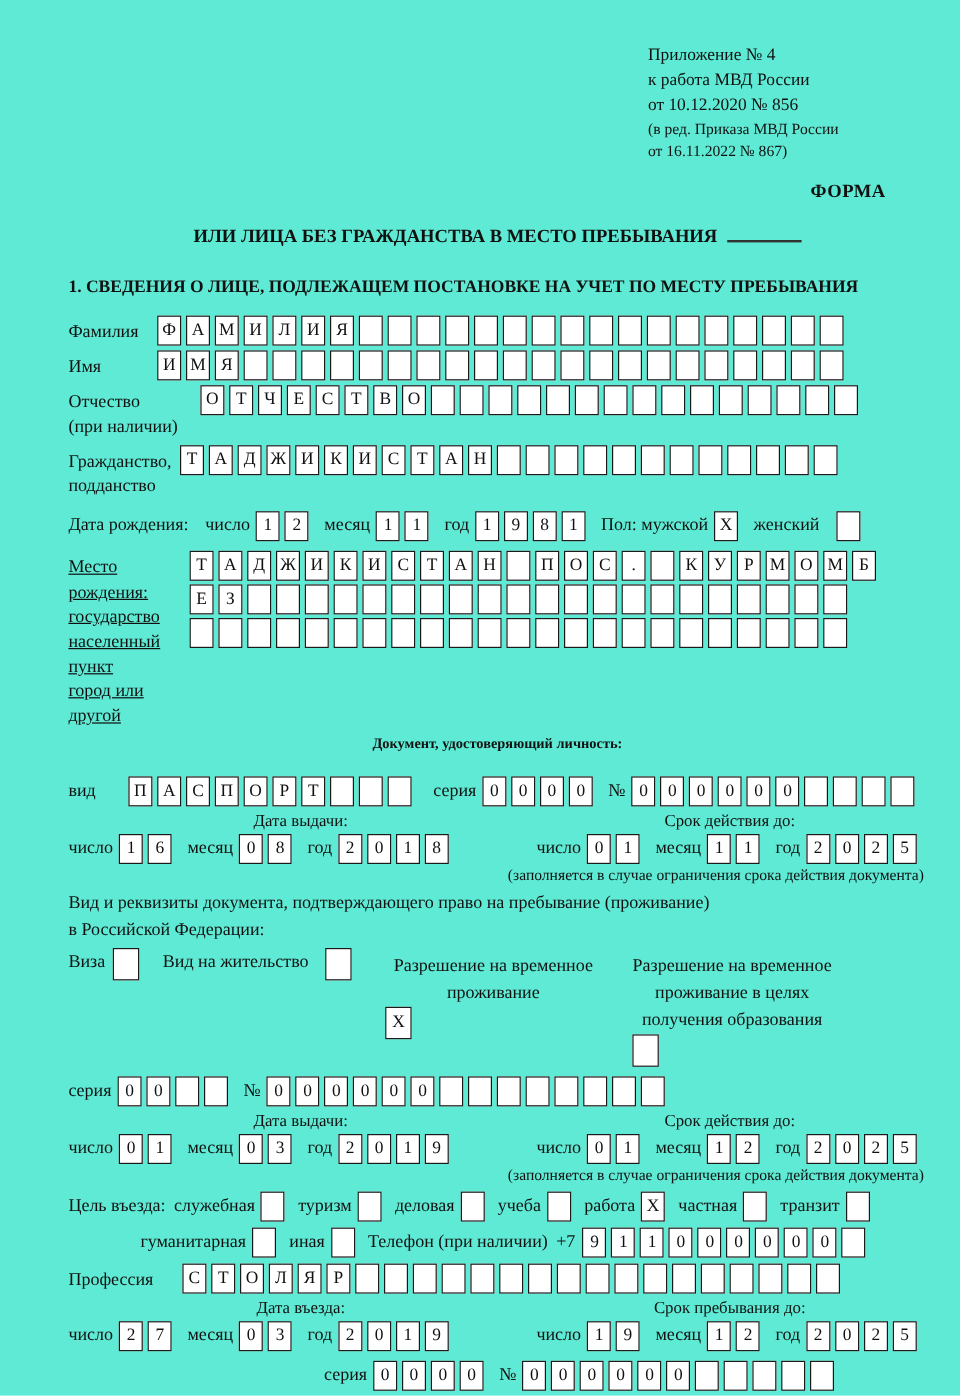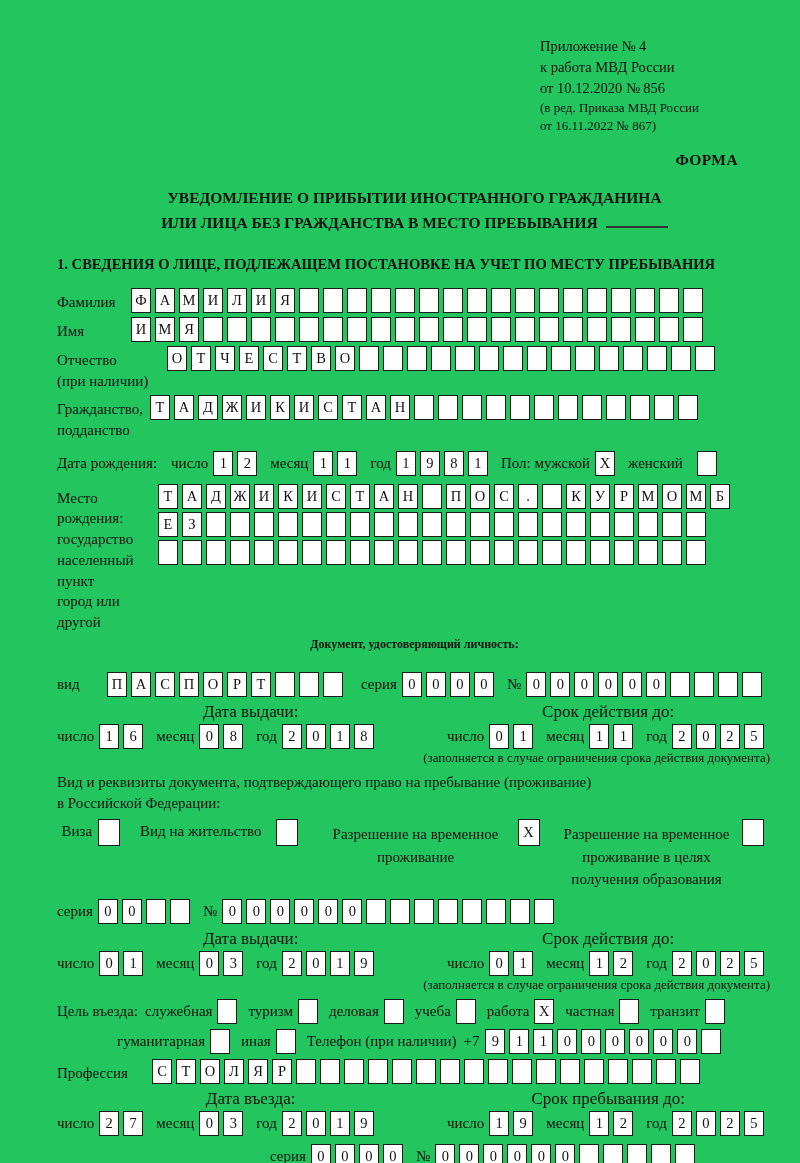--- a/index.html
+++ b/index.html
@@ -5,61 +5,61 @@
   * { box-sizing: border-box; }
   html,body { margin:0; padding:0; }
   body {
     background:#ffffff;
     font-family:"Liberation Serif","DejaVu Serif",serif;
     color:#111;
   }
   .page {
     position:relative;
     width:800px; height:1163px;
-    margin:0 auto; background:#22c55e;
+    margin:0 auto; background:#5eead4;
     padding:36px 28px 14px 57px;
     overflow:hidden;
   }
   
   .appendix { margin-left:483px; font-size:14.5px; line-height:1.45; }
   .appendix .small { font-size:13px; line-height:1.4; }
   .forma { text-align:right; padding-right:34px; font-weight:bold; font-size:15.5px; margin-top:16px; letter-spacing:.4px; }
   .title { text-align:center; font-weight:bold; font-size:15.5px; margin-top:17px; line-height:1.6; }
   .uline { display:inline-block; width:62px; border-bottom:2px solid #333; margin-left:8px; }
   .sec { font-weight:bold; font-size:14.6px; margin:20px 0 15px 0; }
 
   .row { display:flex; align-items:flex-start; margin-bottom:4px; font-size:15px; }
   .mb8 { margin-bottom:8px; } .mb10 { margin-bottom:10px; } .mt6 { margin-top:6px; }
   .lbl { flex:none; line-height:1.38; padding-top:4px; }
   .lbl div { line-height:1.38; }
-  .w74 { width:74px; } .w110 { width:110px; } .w93 { width:93px; } .w101 { width:101px; }
+  .w74 { width:74px; } .w110 { width:110px; } .w93 { width:93px; } .w101 { width:101px;text-decoration:underline; }
   .w95 { width:95px; } .w160 { width:160px;margin-top:32px; } .w88 { width:88px; } .w45 { width:45px; }
 
   .cells { display:flex; flex:none; }
   .cell {
     flex:none; width:20px; height:25px;
     border:1.5px solid #1b1b1b; margin-right:4px;
     display:flex; align-items:center; justify-content:center;
     font-size:14.5px; background:#fff;
   }
   .cellrows .cells { margin-bottom:3px; }
 
   .wlbl { flex:none; padding-top:4px; margin-right:5px; }
   .ml { margin-left:9px; }
   .gap14 { margin-left:14px; } .gap24 { margin-left:24px; } .gap30 { margin-left:30px; }
 
-  .dp-heads { display:flex; font-size:17px; margin-top:5px;align-items:flex-end; }
+  .dp-heads { display:flex; font-size:14px; margin-top:5px;align-items:flex-end; }
   .dp-heads .h-left { width:390px; text-align:center; }
   .dp-heads .h-right { width:330px; text-align:center; }
   .dp-row { display:flex; margin-top:2px; font-size:15px; }
   .dp-row .half { width:390px; display:flex; }
   .dgrp { display:flex; }
   .note { text-align:right; font-size:13px; margin:1px 2px 6px 0; }
 
-  .opts { display:flex; align-items:flex-start; margin:4px 0 8px 0; font-size:15px;justify-content:center; }
+  .opts { display:flex; align-items:flex-start; margin:4px 0 8px 0; font-size:15px; }
   .opt { display:flex; align-items:flex-start; }
   .opt .olbl { padding-top:4px; }
   .opt .center { text-align:center; line-height:1.5; padding-top:4px; }
   .wc185 { width:192px; } .wc175 { width:178px; }
   .opt .cells { margin-left:6px; }
   .chk .cell { width:22px; height:27px; }
 
   .inline-opts { display:flex; align-items:flex-start; font-size:15px; margin-bottom:5px; flex-wrap:nowrap; }
   .inline-opts .olbl { padding-top:4px; margin-left:7px; }
   .inline-opts .olbl.first { margin-left:0; }
@@ -74,21 +74,20 @@
     <div>Приложение № 4</div>
     <div>к работа МВД России</div>
     <div>от 10.12.2020 № 856</div>
     <div class="small">(в ред. Приказа МВД России</div>
     <div class="small">от 16.11.2022 № 867)</div>
   </div>
 
   <div class="forma">ФОРМА</div>
 
   <div class="title">
-    <div>УВЕДОМЛЕНИЕ О ПРИБЫТИИ ИНОСТРАННОГО ГРАЖДАНИНА</div>
     <div><span>ИЛИ ЛИЦА БЕЗ ГРАЖДАНСТВА В МЕСТО ПРЕБЫВАНИЯ</span><span class="uline"></span></div>
   </div>
 
   <div class="sec">1. СВЕДЕНИЯ О ЛИЦЕ, ПОДЛЕЖАЩЕМ ПОСТАНОВКЕ НА УЧЕТ ПО МЕСТУ ПРЕБЫВАНИЯ</div>
 
   <div class="row">
     <div class="lbl w74">Фамилия</div>
     <div class="cells">
         <span class="cell">Ф</span>
         <span class="cell">А</span>
@@ -422,27 +421,27 @@
       <span class="cells chk">
           <span class="cell"></span>
         </span>
     </div>
     <div class="opt" style="margin-left:16px;">
       <span class="olbl">Вид на жительство</span>
       <span class="cells chk" style="margin-left:14px;">
           <span class="cell"></span>
         </span>
     </div>
-    <div class="opt" style="margin-left:18px;">
+    <div class="opt" style="margin-left:18px;flex-direction:column;">
       <span class="center wc185">Разрешение на временное проживание</span>
       <span class="cells chk">
           <span class="cell">X</span>
         </span>
     </div>
-    <div class="opt" style="margin-left:14px;">
+    <div class="opt" style="margin-left:14px;flex-direction:column;">
       <span class="center wc175">Разрешение на временное проживание в целях получения образования</span>
       <span class="cells chk">
           <span class="cell"></span>
         </span>
     </div>
   </div>
 
   <div class="row mt6">
     <span class="wlbl">серия</span>
     <span class="cells">

